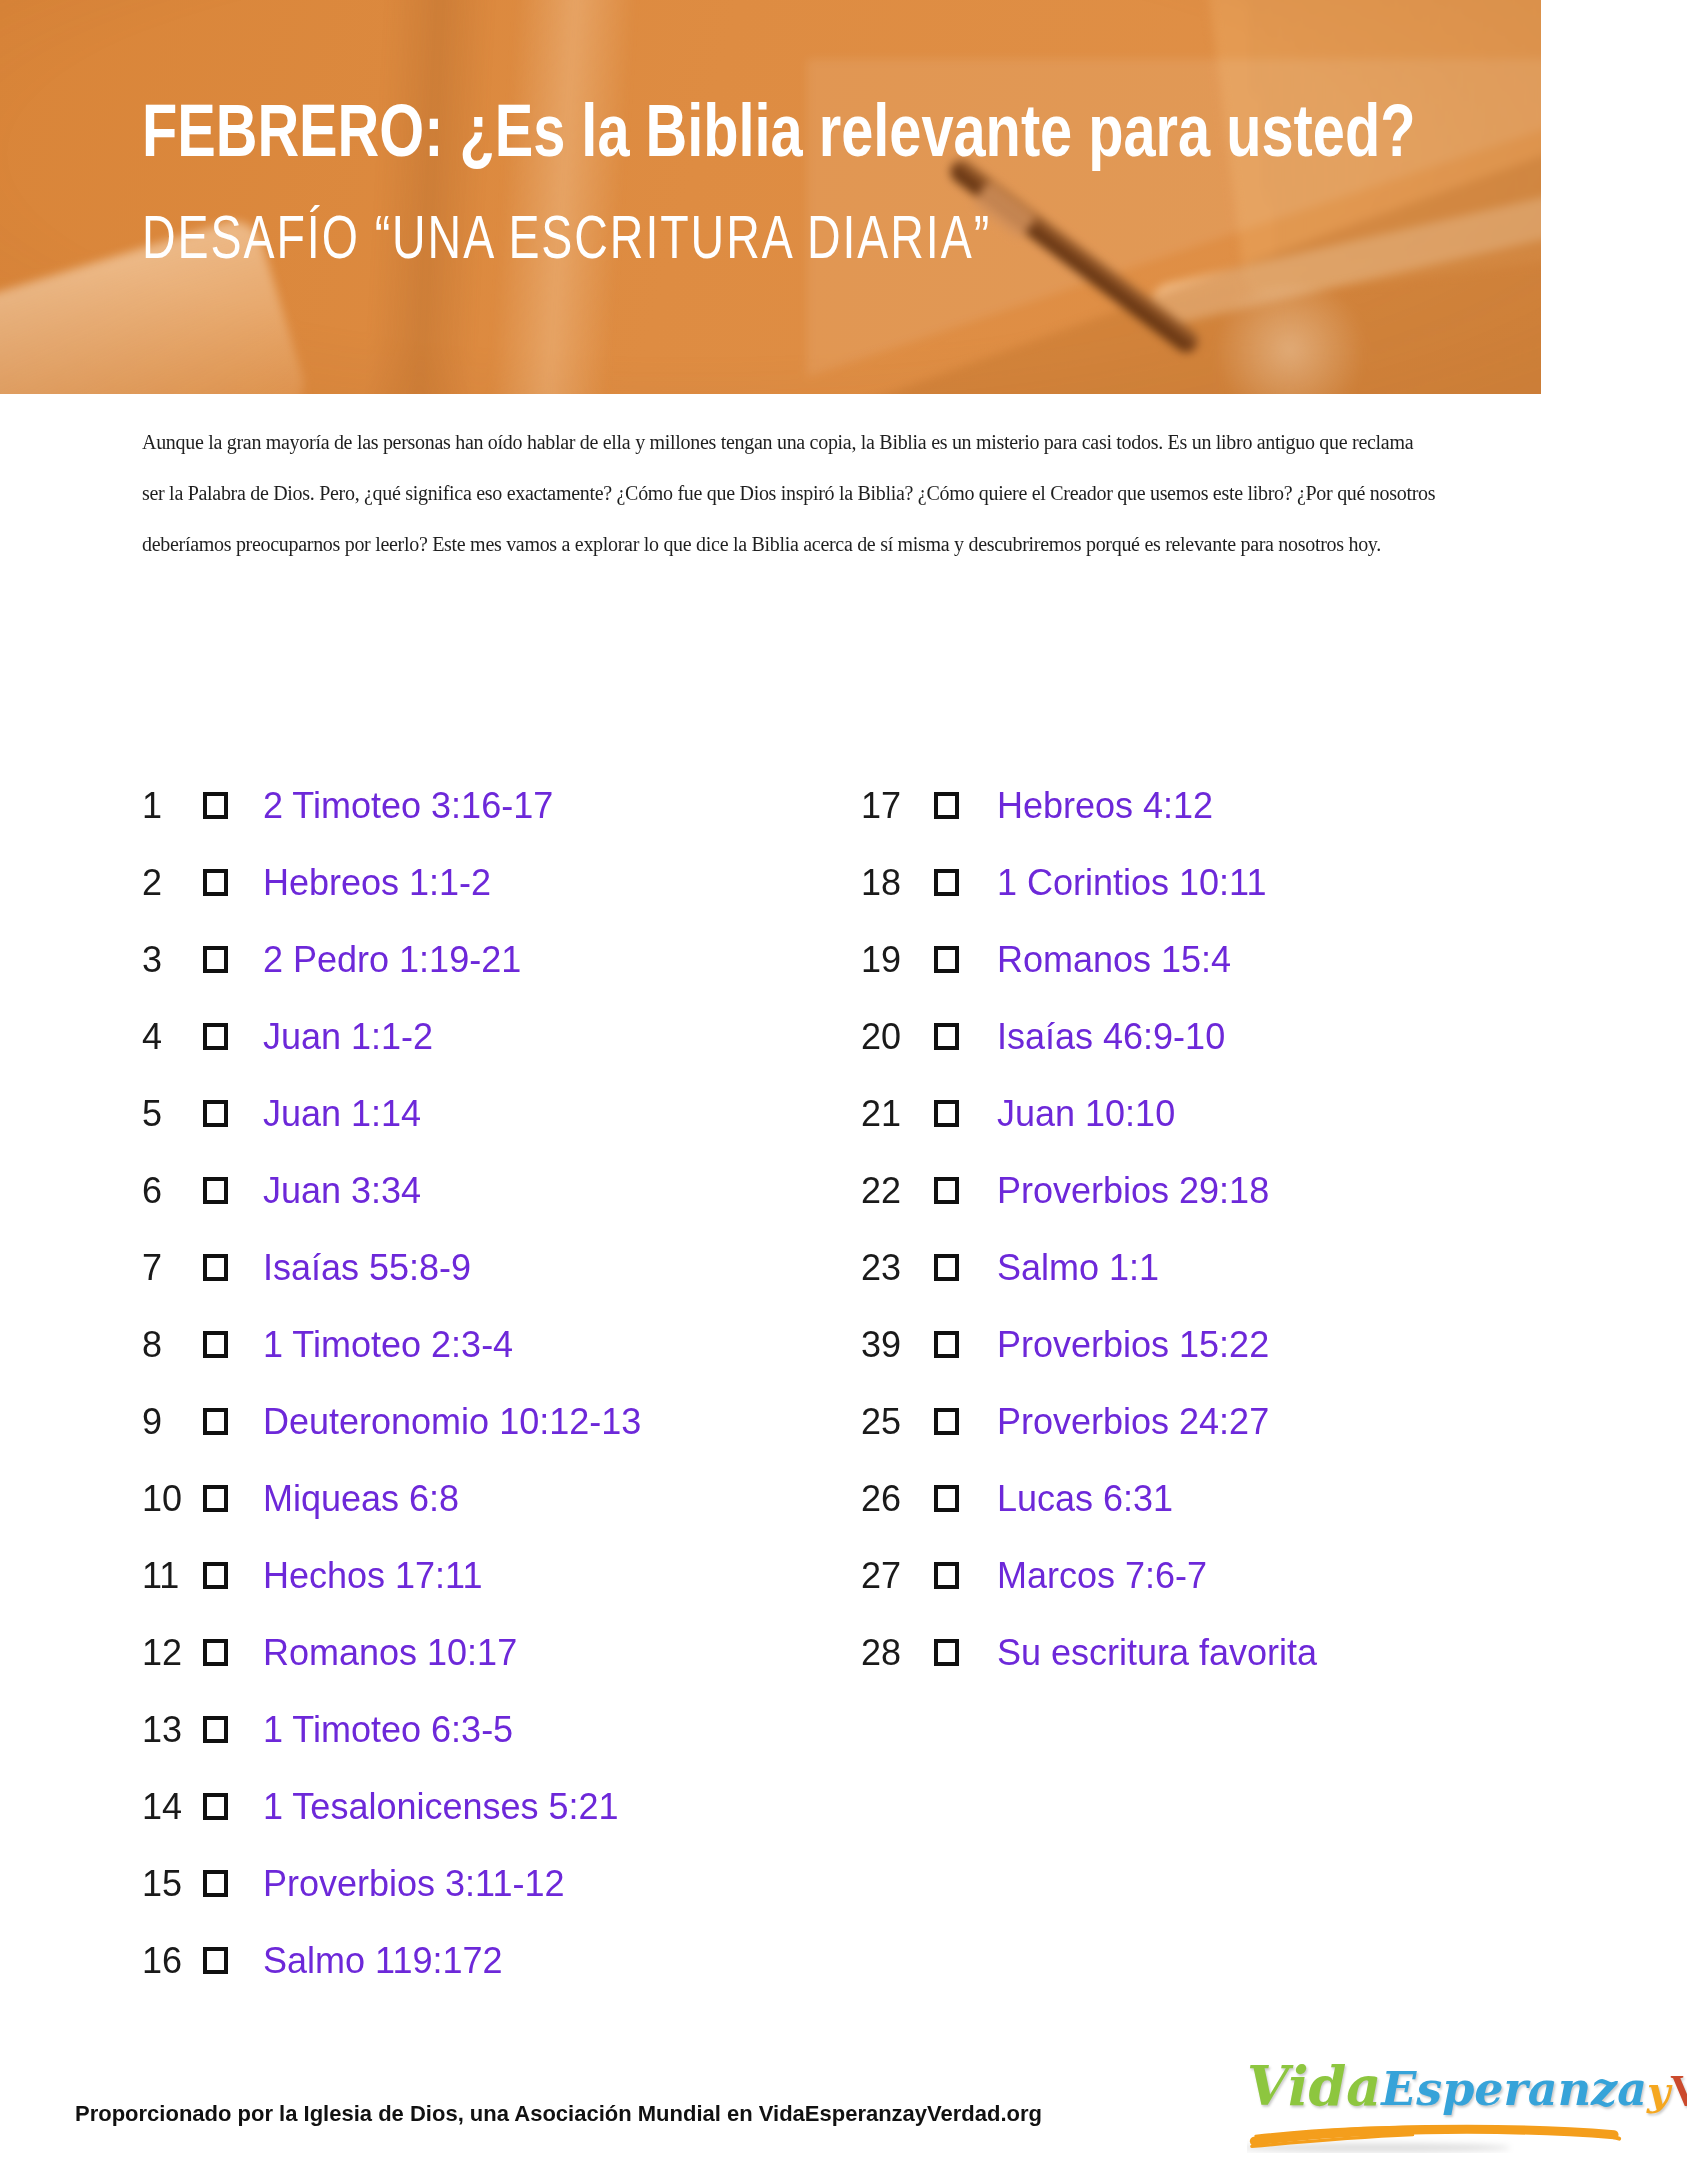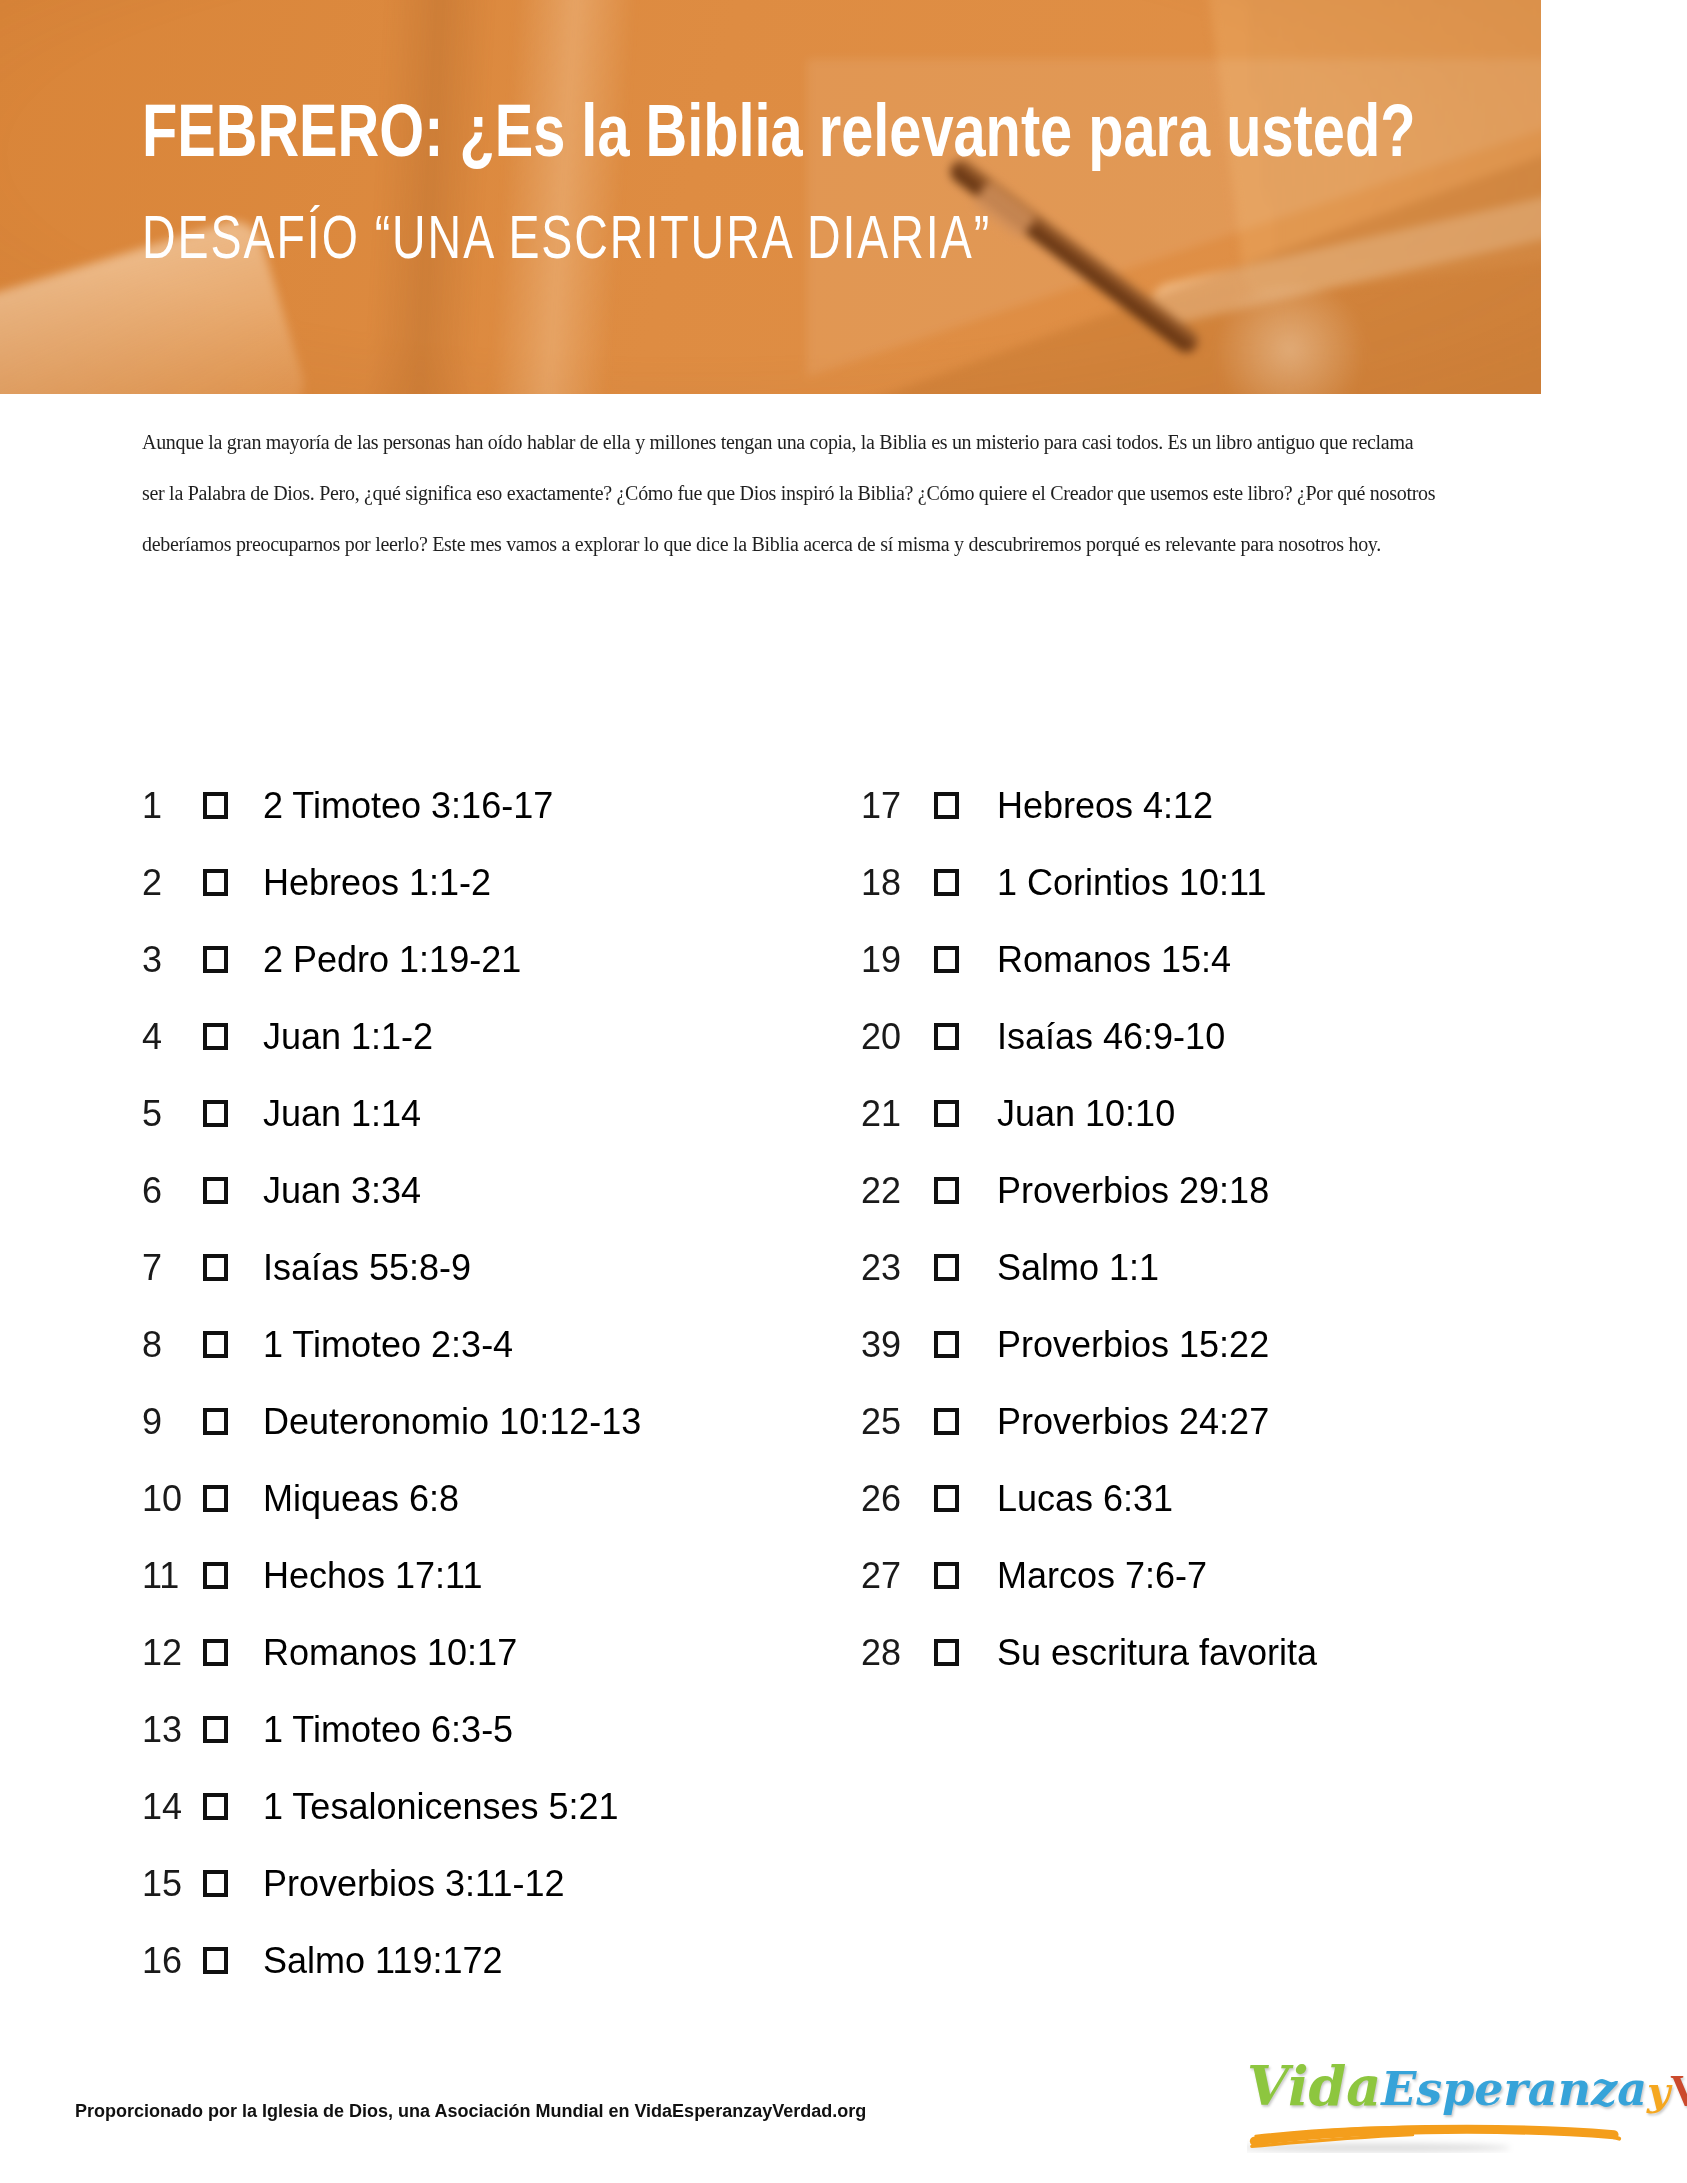--- a/index.html
+++ b/index.html
@@ -53,24 +53,24 @@
   .col-left{left:142px;width:695px;}
   .col-right{left:861px;width:728px;}
   .row{display:flex;align-items:center;height:77px;}
   .num{display:inline-block;font-size:36px;color:#1a1a1a;flex:0 0 auto;}
   .col-left .num{width:61px;}
   .col-right .num{width:73px;}
   .cbx{flex:0 0 auto;width:25px;height:26.5px;border:4px solid #101010;box-sizing:border-box;
        background:#ffffff;}
   .col-left .cbx{margin-right:35px;}
   .col-right .cbx{margin-right:38px;}
-  .lbl{font-size:36px;color:#000000;white-space:nowrap;}
-
-  
-  .footer-note{position:absolute;left:75px;top:2101px;font-size:18px;font-weight:bold;
+  .lbl{font-size:36px;color:#6d28d9;white-space:nowrap;}
+
+  
+  .footer-note{position:absolute;left:75px;top:2101px;font-size:22px;font-weight:bold;
                color:#111111;white-space:nowrap;}
   .logo{position:absolute;left:1247px;top:2054px;width:377px;}
   .logo-text{display:flex;align-items:baseline;white-space:nowrap;
              text-shadow:1.3px 2px 2.6px rgba(0,0,0,.22);}
   .logo-vida{font-family:"DejaVu Serif",serif;font-style:italic;font-weight:bold;font-size:54px;}
   .logo-esperanza{font-family:"DejaVu Serif",serif;font-style:italic;font-weight:bold;font-size:46px;}
   .logo-y{font-family:"DejaVu Serif",serif;font-style:italic;font-weight:bold;font-size:40px;}
   .logo-verdad{font-family:"Liberation Serif",serif;font-weight:bold;font-size:44px;}
   .logo-underline{display:block;margin-top:1.3px;}
 </style>

